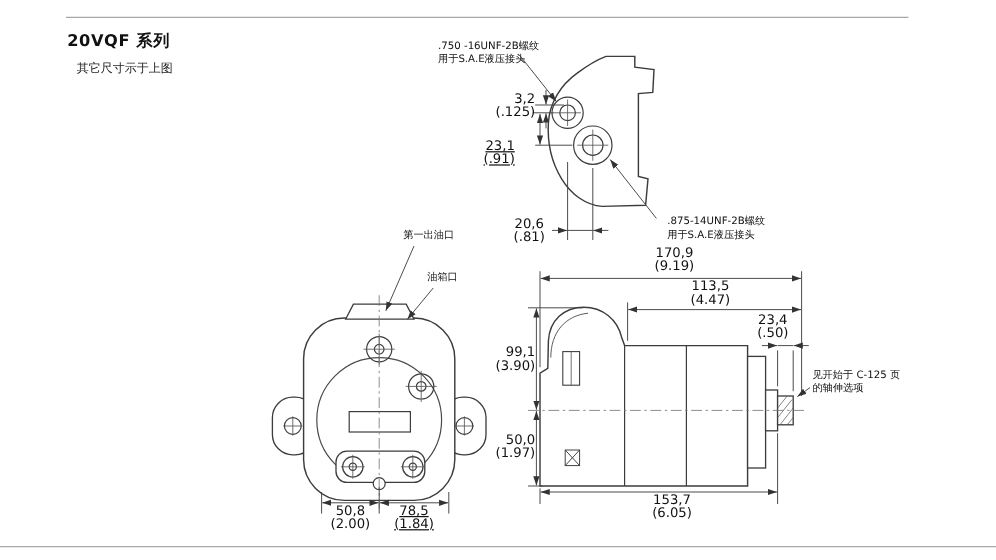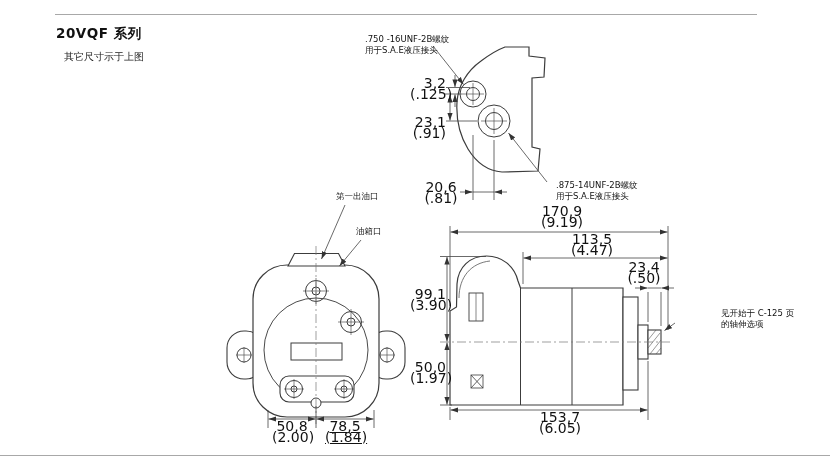--- a/index.html
+++ b/index.html
@@ -3,21 +3,21 @@
 <meta charset="utf-8">
 <style>
   html,body{margin:0;padding:0;background:#ffffff;}
   body{font-family:"DejaVu Sans","Liberation Sans",sans-serif;}
   .canvas{position:relative;width:830px;height:467px;background:#ffffff;overflow:hidden;color:#111;}
   svg.draw{position:absolute;left:0;top:0;}
   .title{position:absolute;left:56px;top:25px;font-size:13.5px;font-weight:600;letter-spacing:.5px;white-space:nowrap;color:#111;}
   .subtitle{position:absolute;left:64px;top:50px;font-size:10px;color:#222;white-space:nowrap;}
   .lbl{position:absolute;font-size:8.5px;line-height:11px;color:#111;white-space:nowrap;}
   .lbl span{display:block;}
-  .dim{position:absolute;font-size:14px;line-height:10.5px;color:#111;text-align:center;}
+  .dim{position:absolute;font-size:11px;line-height:10.5px;color:#111;text-align:center;}
   .dim span{display:block;white-space:nowrap;}
   .dim.r{text-align:right;}
 </style>
 </head>
 <body>
 
 <div class="canvas">
 
   <svg class="draw" width="830" height="467" viewBox="0 0 830 467">
     <defs>
@@ -189,21 +189,21 @@
     <span>用于S.A.E液压接头</span>
   </div>
   <div class="lbl" style="left:556px;top:180px;">
     <span>.875-14UNF-2B螺纹</span>
     <span>用于S.A.E液压接头</span>
   </div>
   <div class="dim r" style="left:410px;top:78px;width:36px;">
     <span>3,2</span>
     <span>(.125)</span>
   </div>
-  <div class="dim r" style="left:408px;top:117px;width:38px;">
+  <div class="dim r" style="left:391px;top:117px;width:38px;text-decoration:underline;">
     <span>23,1</span>
     <span>(.91)</span>
   </div>
   <div class="dim" style="left:424px;top:182px;width:34px;">
     <span>20,6</span>
     <span>(.81)</span>
   </div>
 
   <div class="lbl" style="left:336px;top:191px;">第一出油口</div>
   <div class="lbl" style="left:356px;top:226px;">油箱口</div>
@@ -233,18 +233,18 @@
     <span>(3.90)</span>
   </div>
   <div class="dim r" style="left:410px;top:362px;width:36px;">
     <span>50,0</span>
     <span>(1.97)</span>
   </div>
   <div class="dim" style="left:538px;top:412px;width:44px;">
     <span>153,7</span>
     <span>(6.05)</span>
   </div>
-  <div class="lbl" style="left:677px;top:308px;margin-left:44px;">
+  <div class="lbl" style="left:677px;top:308px;">
     <span>见开始于 C-125 页</span>
     <span>的轴伸选项</span>
   </div>
 
 </div>
 
 </body></html>

